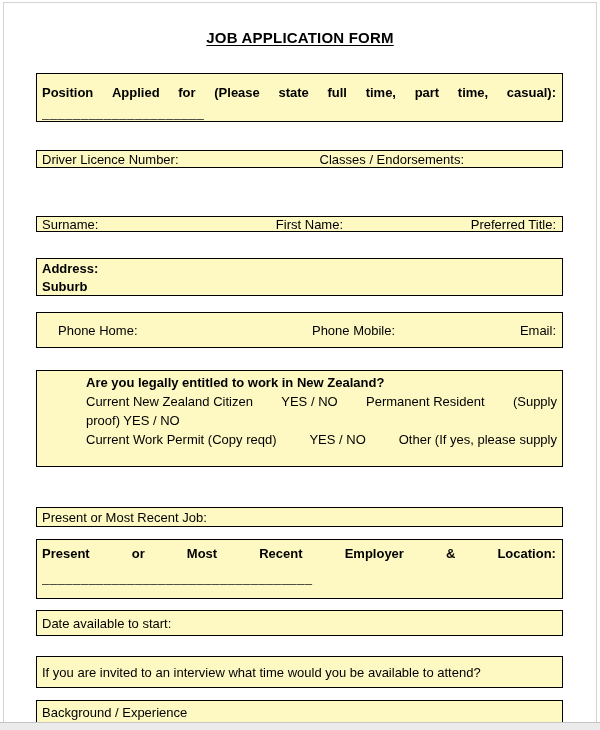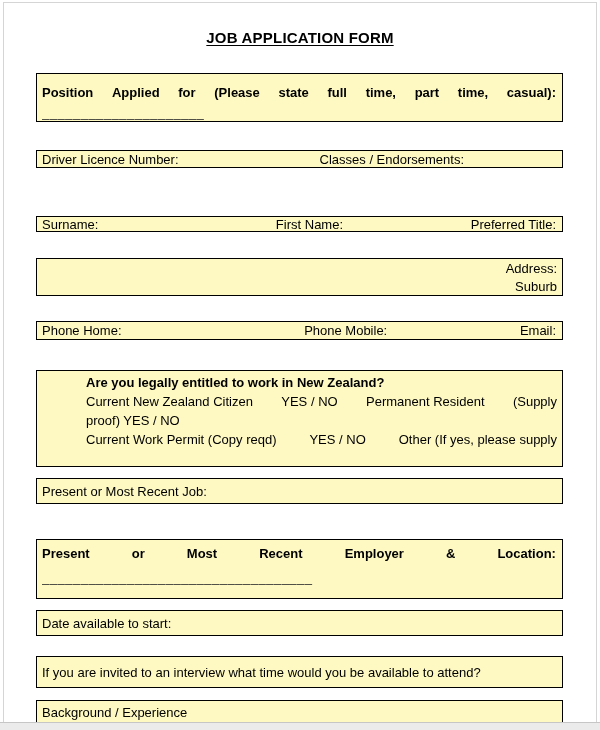--- a/index.html
+++ b/index.html
@@ -24,23 +24,23 @@
   }
   .fbox{
     position:absolute;left:36px;width:527px;
     border:1.5px solid #000;box-sizing:border-box;
     background:#fef9c3;font-size:13px;
   }
   .box-position   {top:73px;  height:49px; padding:10px 6px 0 5px;}
   .box-licence    {top:150px; height:18px;}
   .box-name       {top:216px; height:16px;}
   .box-address    {top:258px; height:38px; padding:1px 5px;}
-  .box-contact    {top:321px; height:19px;}
+  .box-contact    {top:312px; height:36px;padding-left:16px;}
   .box-elig       {top:370px; height:97px; padding:2px 5px 0 5px;}
-  .box-recentjob  {top:478px; height:26px;}
+  .box-recentjob  {top:507px; height:20px;}
   .box-employer   {top:539px; height:60px; padding:5px 6px 0 5px;}
   .box-startdate  {top:610px; height:26px;}
   .box-interview  {top:656px; height:32px;}
   .box-background {top:700px; height:23px; border-bottom:none;}
 
   
   .lrow{display:flex;align-items:center;height:100%;padding:0 6px 0 5px;box-sizing:border-box;font-weight:400;white-space:nowrap;}
   .lrow .seg-mid{flex:1 1 auto;}
   .lrow .seg-right{text-align:right;}
   .col-54{flex:0 0 54%;}
@@ -55,21 +55,21 @@
     font-weight:400;color:#2a2a2a;line-height:14px;margin-top:5px;
     letter-spacing:.5px;white-space:nowrap;overflow:hidden;
   }
   .box-employer .fill-line{margin-top:9px;}
 
   .line{line-height:17px;}
   .bold{font-weight:700;}
   .pre{white-space:pre-wrap;}
   .box-elig .line,.box-elig .jrow{line-height:19px;margin-left:44px;}
   .box-elig .heading{line-height:19px;font-weight:700;}
-  .box-address .line{line-height:17.5px;font-weight:400;text-align:right;}
+  .box-address .line{line-height:17.5px;font-weight:700;}
 </style>
 </head>
 <body>
 
 <div>
   <div class="page-frame"></div>
 
   <h1 class="title">JOB APPLICATION FORM</h1>
 
   <div class="fbox box-position">

